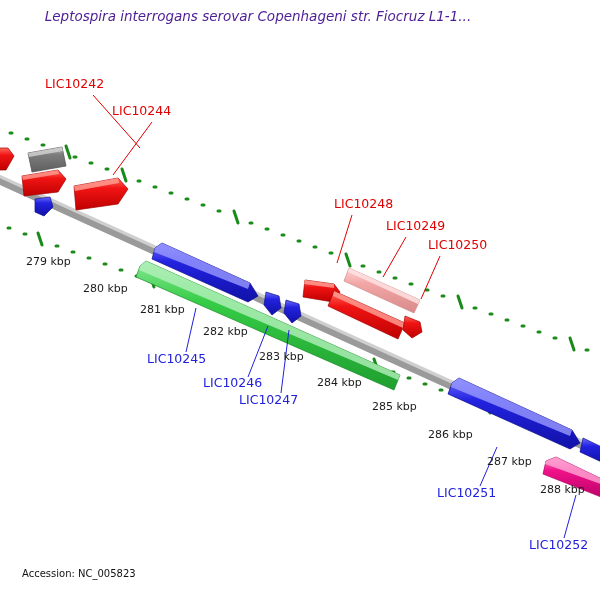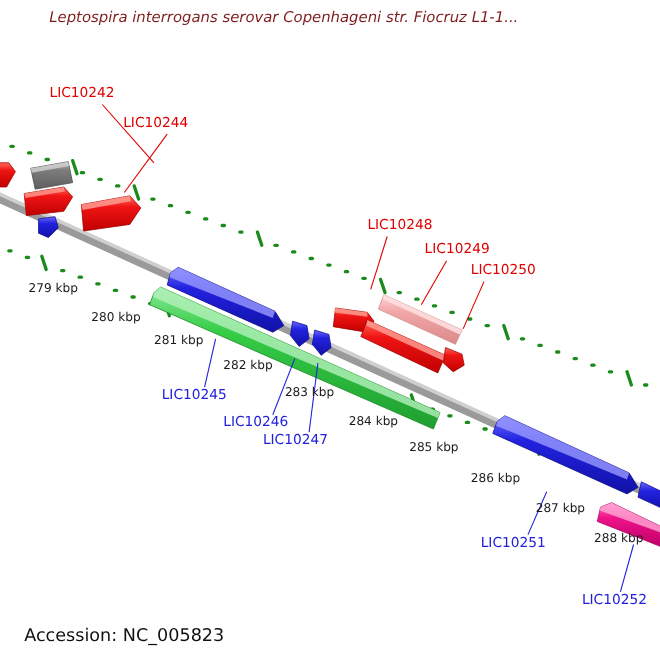--- a/index.html
+++ b/index.html
@@ -4,27 +4,27 @@
 <style>
   html,body{margin:0;padding:0;}
   body{
     width:600px;height:600px;background:#ffffff;overflow:hidden;
     font-family:"DejaVu Sans","Liberation Sans",sans-serif;
     position:relative;
   }
   #viewer{position:absolute;inset:0;width:600px;height:600px;}
   #title{
     position:absolute;top:8px;left:0;width:516px;text-align:center;
-    font-style:italic;font-size:13.5px;color:#7f1d1d;
+    font-style:italic;font-size:13.5px;color:#4c1d95;
     font-family:"DejaVu Sans","Liberation Sans",sans-serif;
     white-space:nowrap;
   }
   #statusbar{
     position:absolute;left:0;top:568px;width:600px;height:32px;
-    font-size:16px;color:#111;
+    font-size:10px;color:#111;
   }
   #acc{position:absolute;left:22px;top:0;}
   #meta{position:absolute;left:262px;top:0;}
   svg{position:absolute;left:0;top:0;}
   .gene-label{font-size:12.5px;font-family:"DejaVu Sans","Liberation Sans",sans-serif;}
   .gene-label.fwd{fill:#e00000;}
   .gene-label.rev{fill:#2020dd;}
   .kbp-label{font-size:11px;fill:#1a1a1a;font-family:"DejaVu Sans","Liberation Sans",sans-serif;}
   .leader-f{stroke:#e00000;stroke-width:1;fill:none;}
   .leader-r{stroke:#2020dd;stroke-width:1;fill:none;}

